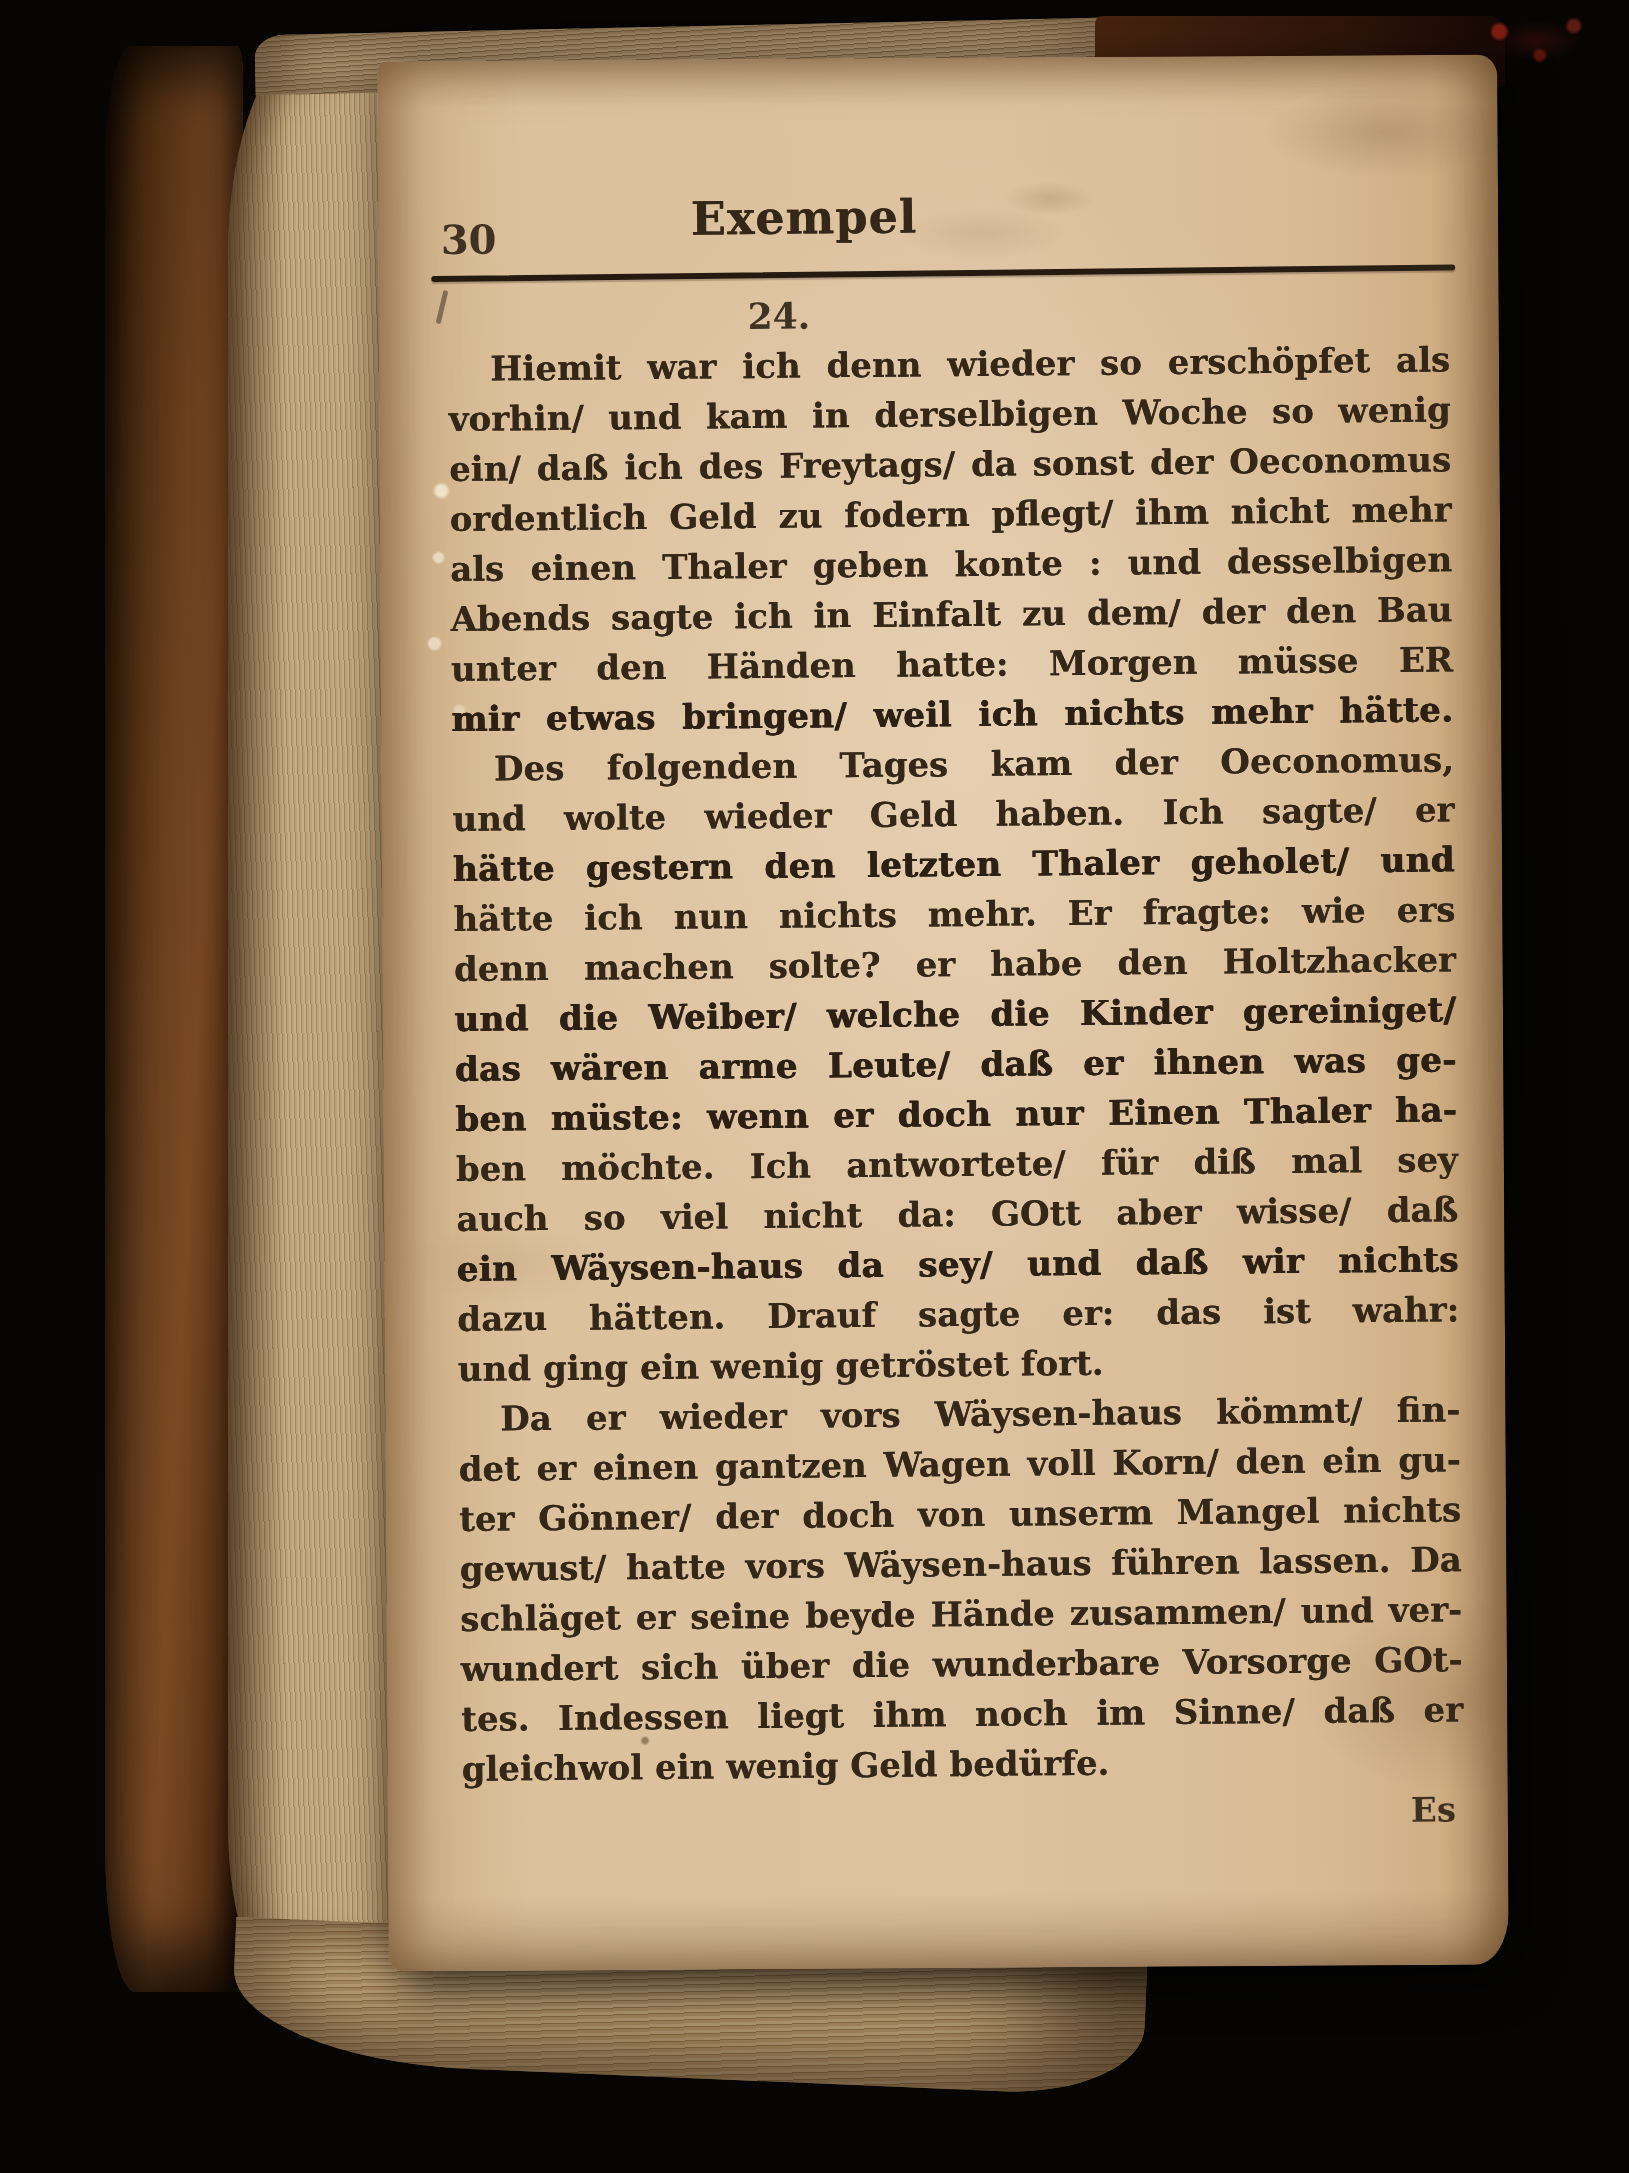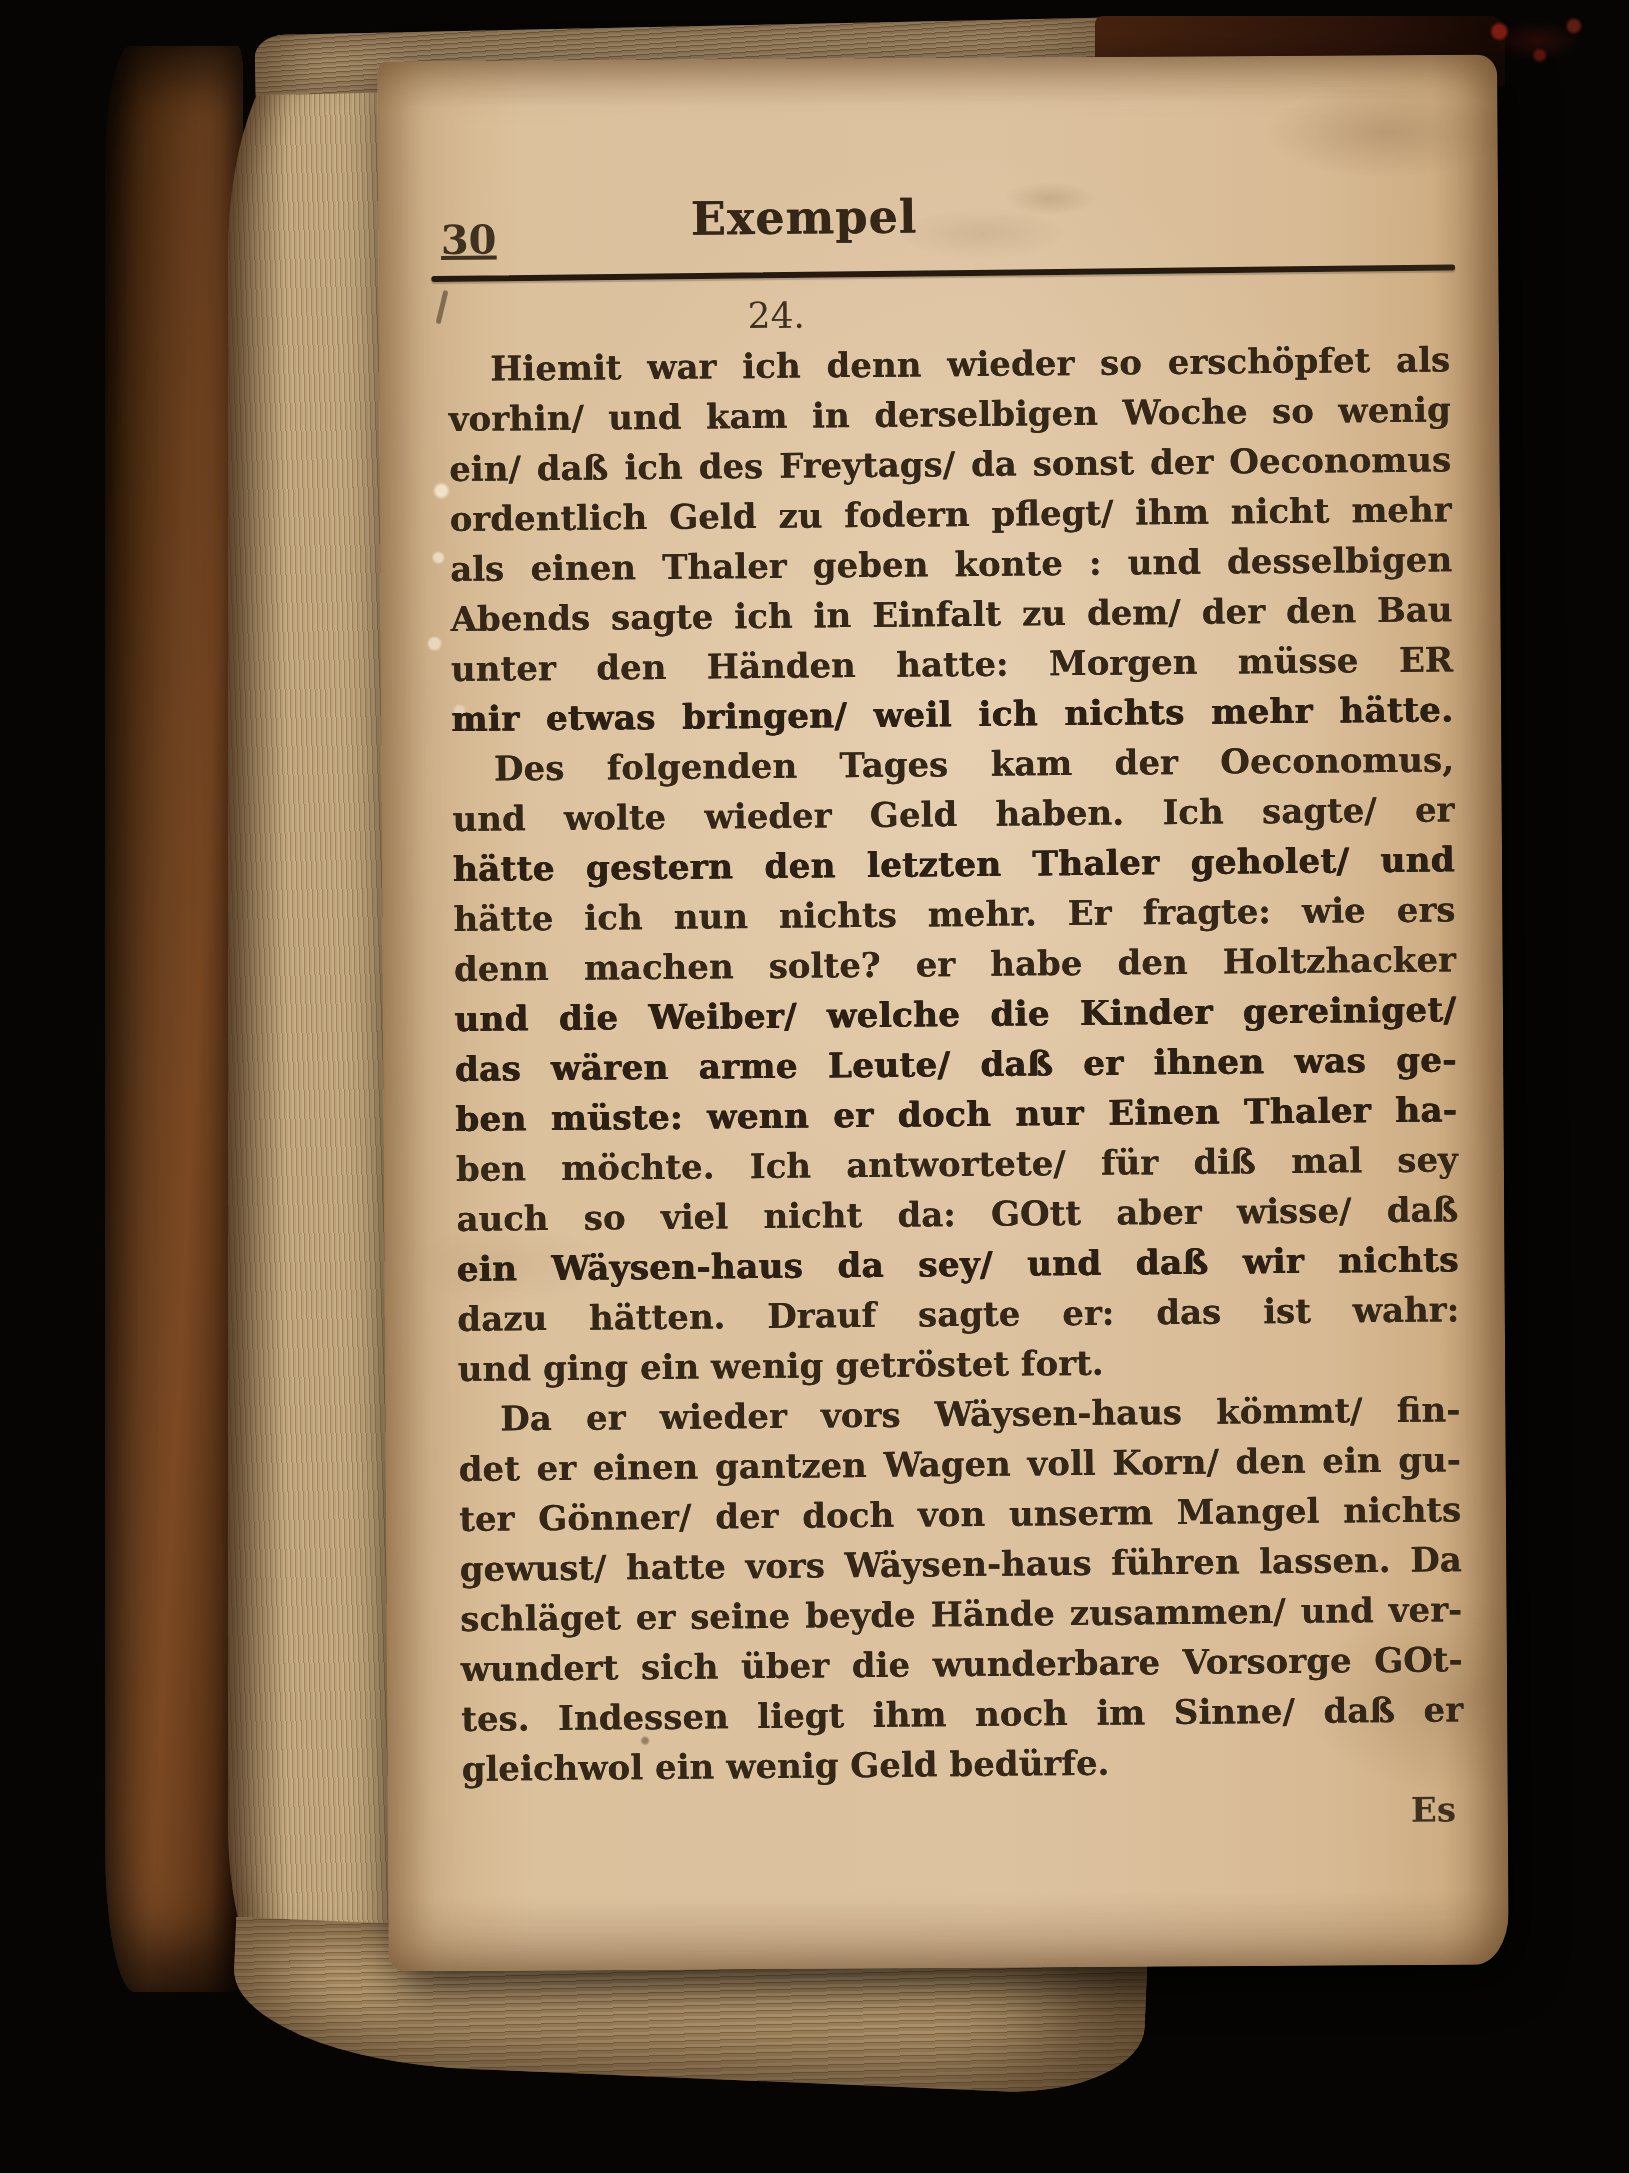--- a/index.html
+++ b/index.html
@@ -79,36 +79,36 @@
       radial-gradient(circle at 76% 26%, rgba(152,42,26,.6) 0 5px, rgba(152,42,26,0) 9px),
       radial-gradient(ellipse 62px 26px at 52% 42%, rgba(92,20,12,.4), rgba(92,20,12,0) 75%);
   }
   
   .textblock{
     position:absolute;left:446px;top:148px;width:1002px;height:1780px;
     transform:rotate(-0.55deg);transform-origin:top left;
     color:rgba(52,39,24,.93);
   }
   .pagehead{position:relative;height:135px;}
-  .pagenum{position:absolute;left:-6px;top:68px;font-size:40px;font-weight:700;text-decoration:underline;}
+  .pagenum{position:absolute;left:-6px;top:68px;font-size:40px;font-weight:700;}
   .running-title{
     position:absolute;left:244px;top:46px;font-size:46px;font-weight:700;letter-spacing:1px;
     text-shadow:.5px 0 currentColor;
   }
   .rule{
     position:absolute;left:-16px;top:127px;width:1024px;height:6px;
     background:linear-gradient(90deg,#241a10 0 78%,#2c2115 100%);
     border-radius:3px;transform:rotate(-.1deg);
     box-shadow:0 2px 1px rgba(40,28,16,.25);
   }
   .rule-smudge{
     position:absolute;left:-8px;top:142px;width:5px;height:34px;
     background:rgba(52,38,24,.5);transform:rotate(14deg);border-radius:2px;
   }
-  .section-num{position:absolute;left:300px;top:150px;font-size:36px;font-weight:400;}
+  .section-num{position:absolute;left:300px;top:150px;font-size:36px;font-weight:700;}
   .body{position:absolute;left:0;top:196px;width:100%;}
   .tl{
     height:50px;line-height:50px;font-size:34px;font-weight:700;
     text-align:justify;text-align-last:justify;
     text-shadow:.25px 0 currentColor;white-space:normal;
   }
   .tl.em{letter-spacing:.4px;color:rgba(44,32,19,.95);text-shadow:.6px 0 currentColor,-.3px 0 currentColor;}
   .tl.indent{text-indent:42px;}
   .tl.short{text-align-last:left;}
   .catch{height:50px;line-height:50px;font-size:34px;font-weight:700;text-align:right;padding-right:8px;}

